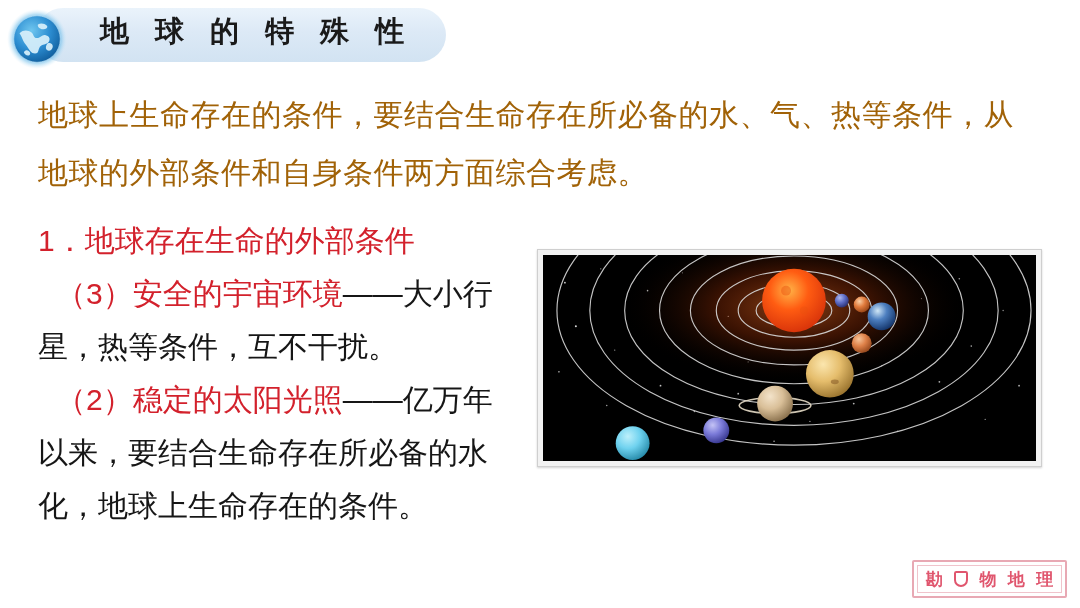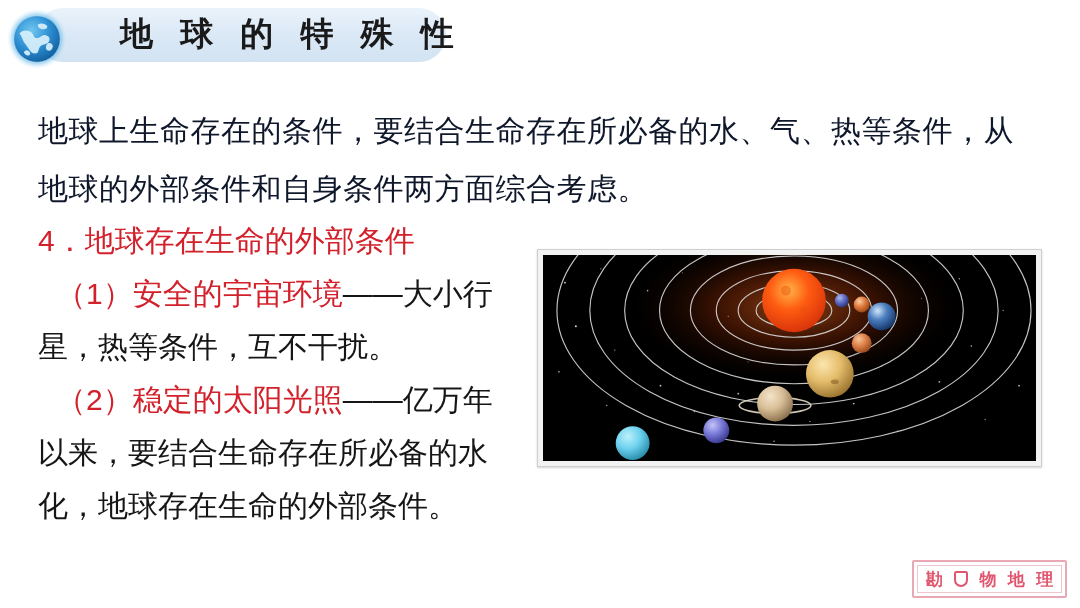--- a/index.html
+++ b/index.html
@@ -18,45 +18,45 @@
     position: absolute;
     left: 36px;
     top: 8px;
     width: 410px;
     height: 54px;
     border-radius: 27px;
     background: linear-gradient(180deg, #eaf3fb 0%, #dce9f6 45%, #d2e3f2 100%);
   }
   #title-text {
     position: absolute;
-    left: 120px;
+    left: 100px;
     top: 12px;
-    font-size: 33px;
+    font-size: 29px;
     letter-spacing: 9px;
     color: #1a1a1a;
     font-weight: 600;
     white-space: nowrap;
   }
   #globe-icon {
     position: absolute;
     left: 6px;
     top: 8px;
     width: 62px;
     height: 62px;
   }
 
   
   #intro {
     position: absolute;
     left: 38px;
-    top: 102px;
+    top: 86px;
     width: 990px;
     font-size: 30px;
     line-height: 58px;
-    color: #0f172a;
+    color: #a16207;
     letter-spacing: 0.5px;
   }
 
   
   #points {
     position: absolute;
     left: 38px;
     top: 214px;
     width: 495px;
     font-size: 30px;
@@ -151,31 +151,31 @@
   </g>
   <circle cx="32" cy="32" r="24" fill="none" stroke="#bfe4f6" stroke-width="1" opacity="0.6"></circle>
 </svg>
 
 <div id="title-text">地 球 的 特 殊 性</div>
 
 <div id="intro">地球上生命存在的条件，要结合生命存在所必备的水、气、热等条件，从地球的外部条件和自身条件两方面综合考虑。</div>
 
 <div id="points">
 
-  <div class="pt-line red">4．地球存在生命的外部条件</div>
-
-  <div class="pt-line indent"><span class="red">（1）安全的宇宙环境</span><span>——大小行</span></div>
+  <div class="pt-line red">1．地球存在生命的外部条件</div>
+
+  <div class="pt-line indent"><span class="red">（3）安全的宇宙环境</span><span>——大小行</span></div>
 
   <div class="pt-line">星，热等条件，互不干扰。</div>
 
   <div class="pt-line indent"><span class="red">（2）稳定的太阳光照</span><span>——亿万年</span></div>
 
   <div class="pt-line">以来，要结合生命存在所必备的水</div>
 
-  <div class="pt-line">化，地球存在生命的外部条件。</div>
+  <div class="pt-line">化，地球上生命存在的条件。</div>
 
 </div>
 
 <div id="figure-frame">
   <svg id="figure-canvas" viewBox="0 0 495 208" preserveAspectRatio="none">
     <defs>
       <radialGradient id="sunGlow" cx="50%" cy="50%" r="50%">
         <stop offset="0%" stop-color="#ff7a2a" stop-opacity="0.55"></stop>
         <stop offset="45%" stop-color="#c03b08" stop-opacity="0.30"></stop>
         <stop offset="100%" stop-color="#000000" stop-opacity="0"></stop>

